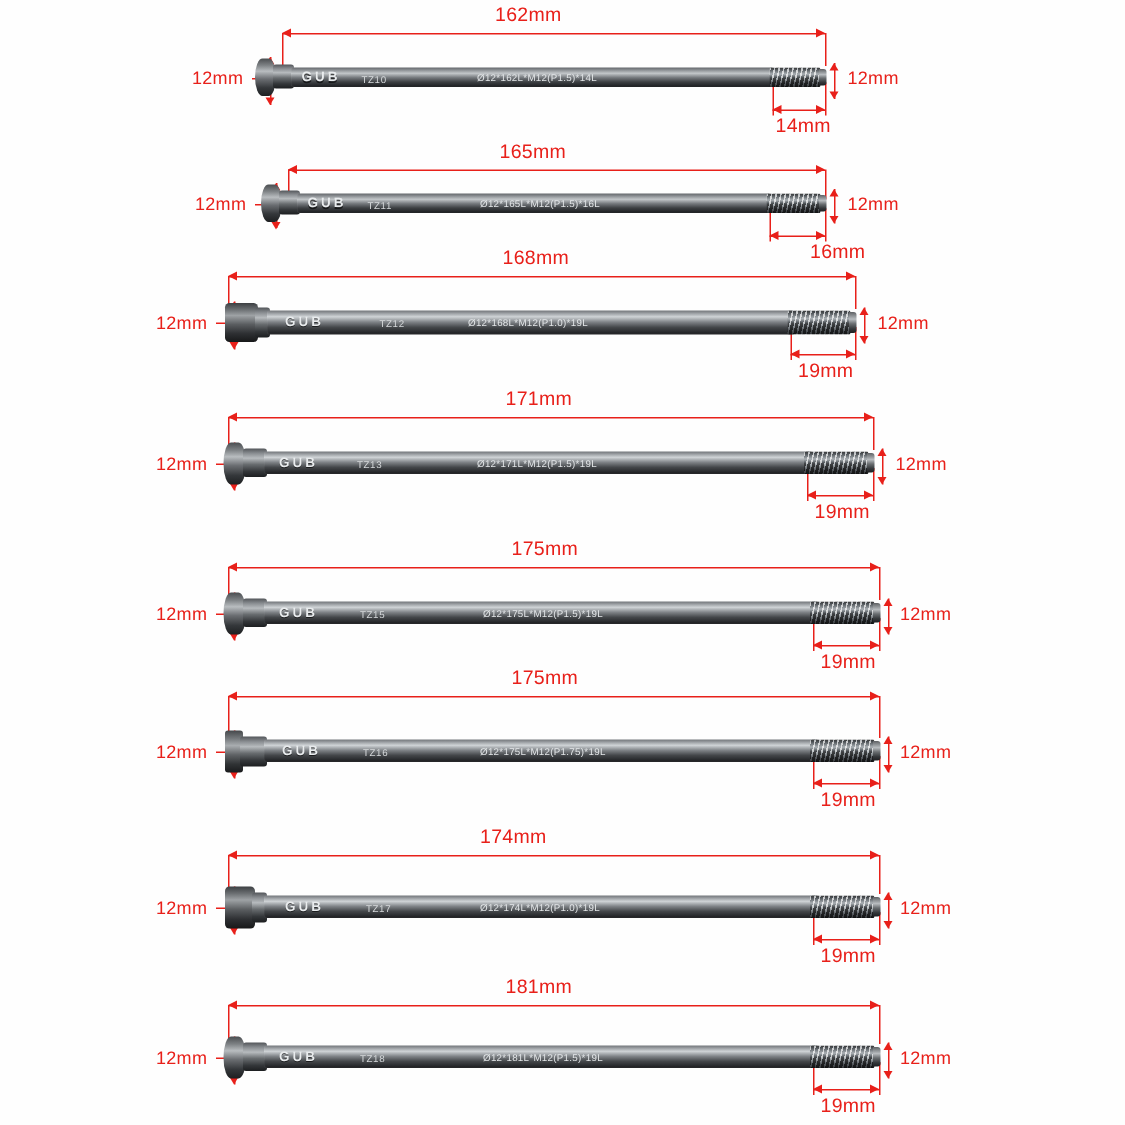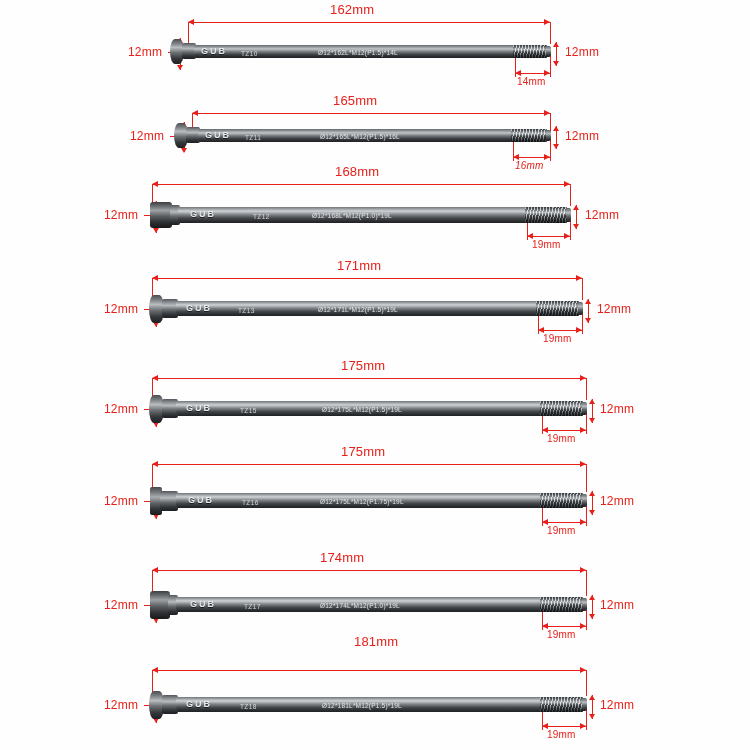--- a/index.html
+++ b/index.html
@@ -25,21 +25,21 @@
 
   
   .dim-text {
     position: absolute;
     color: #e8201a;
     font-size: 13px;
     letter-spacing: .2px;
     white-space: nowrap;
     font-family: "Liberation Sans", sans-serif;
   }
-  .dim-text.small { font-size: 10px; }
+  .dim-text.small { font-size: 13px; }
   .dim-text.side  { font-size: 12px; }
 
   .hline {
     position: absolute;
     height: 0;
     border-top: 1px solid #e8201a;
   }
   .vline {
     position: absolute;
     width: 0;
@@ -211,21 +211,21 @@
     <div class="dim-text side" style="left:565px;top:43px;">12mm</div>
     <div class="vline" style="left:556px;top:40px;height:23px;"></div>
     <div class="arrow-u" style="left:553px;top:40px;"></div>
     <div class="arrow-d" style="left:553px;top:58px;"></div>
 
     <div class="vline" style="left:513px;top:53px;height:22px;"></div>
     <div class="vline" style="left:550px;top:53px;height:22px;"></div>
     <div class="hline" style="left:513px;top:71px;width:37px;"></div>
     <div class="arrow-l" style="left:513px;top:68px;"></div>
     <div class="arrow-r" style="left:544px;top:68px;"></div>
-    <div class="dim-text small" style="left:515px;top:74px;font-style:italic;">16mm</div>
+    <div class="dim-text small" style="left:540px;top:74px;">16mm</div>
 
     <div class="axle">
       <div class="head-flange" style="left:174px;top:37px;width:14px;height:25px;"></div>
       <div class="collar" style="left:186px;top:41px;width:14px;height:16px;"></div>
       <div class="shaft thin" style="left:198px;top:43px;width:316px;height:13px;"></div>
       <div class="threads" style="left:511px;top:43px;width:36px;height:13px;"></div>
       <div class="tip" style="left:546px;top:44px;width:5px;height:11px;"></div>
       <div class="brand" style="left:205px;top:44px;">GUB</div>
       <div class="model" style="left:245px;top:48px;">TZ11</div>
       <div class="spec" style="left:320px;top:47px;">Ø12*165L*M12(P1.5)*16L</div>
@@ -416,21 +416,21 @@
       <div class="shaft" style="left:176px;top:65px;width:370px;height:15px;"></div>
       <div class="threads" style="left:540px;top:65px;width:43px;height:15px;"></div>
       <div class="tip" style="left:582px;top:66px;width:5px;height:13px;"></div>
       <div class="brand" style="left:190px;top:67px;">GUB</div>
       <div class="model" style="left:244px;top:71px;">TZ17</div>
       <div class="spec" style="left:320px;top:70px;">Ø12*174L*M12(P1.0)*19L</div>
     </div>
   </div>
 
   <div class="row" style="top:628px;height:122px;">
-    <div class="dim-text" style="left:337px;top:6px;margin-left:17px;">181mm</div>
+    <div class="dim-text" style="left:337px;top:22px;">181mm</div>
     <div class="hline" style="left:152px;top:42px;width:434px;"></div>
     <div class="arrow-l" style="left:152px;top:39px;"></div>
     <div class="arrow-r" style="left:580px;top:39px;"></div>
     <div class="vline" style="left:152px;top:42px;height:26px;"></div>
     <div class="vline" style="left:586px;top:42px;height:26px;"></div>
 
     <div class="dim-text side" style="left:104px;top:70px;">12mm</div>
     <div class="hline" style="left:144px;top:77px;width:18px;"></div>
     <div class="vline" style="left:156px;top:63px;height:32px;"></div>
     <div class="arrow-u" style="left:153px;top:63px;"></div>

